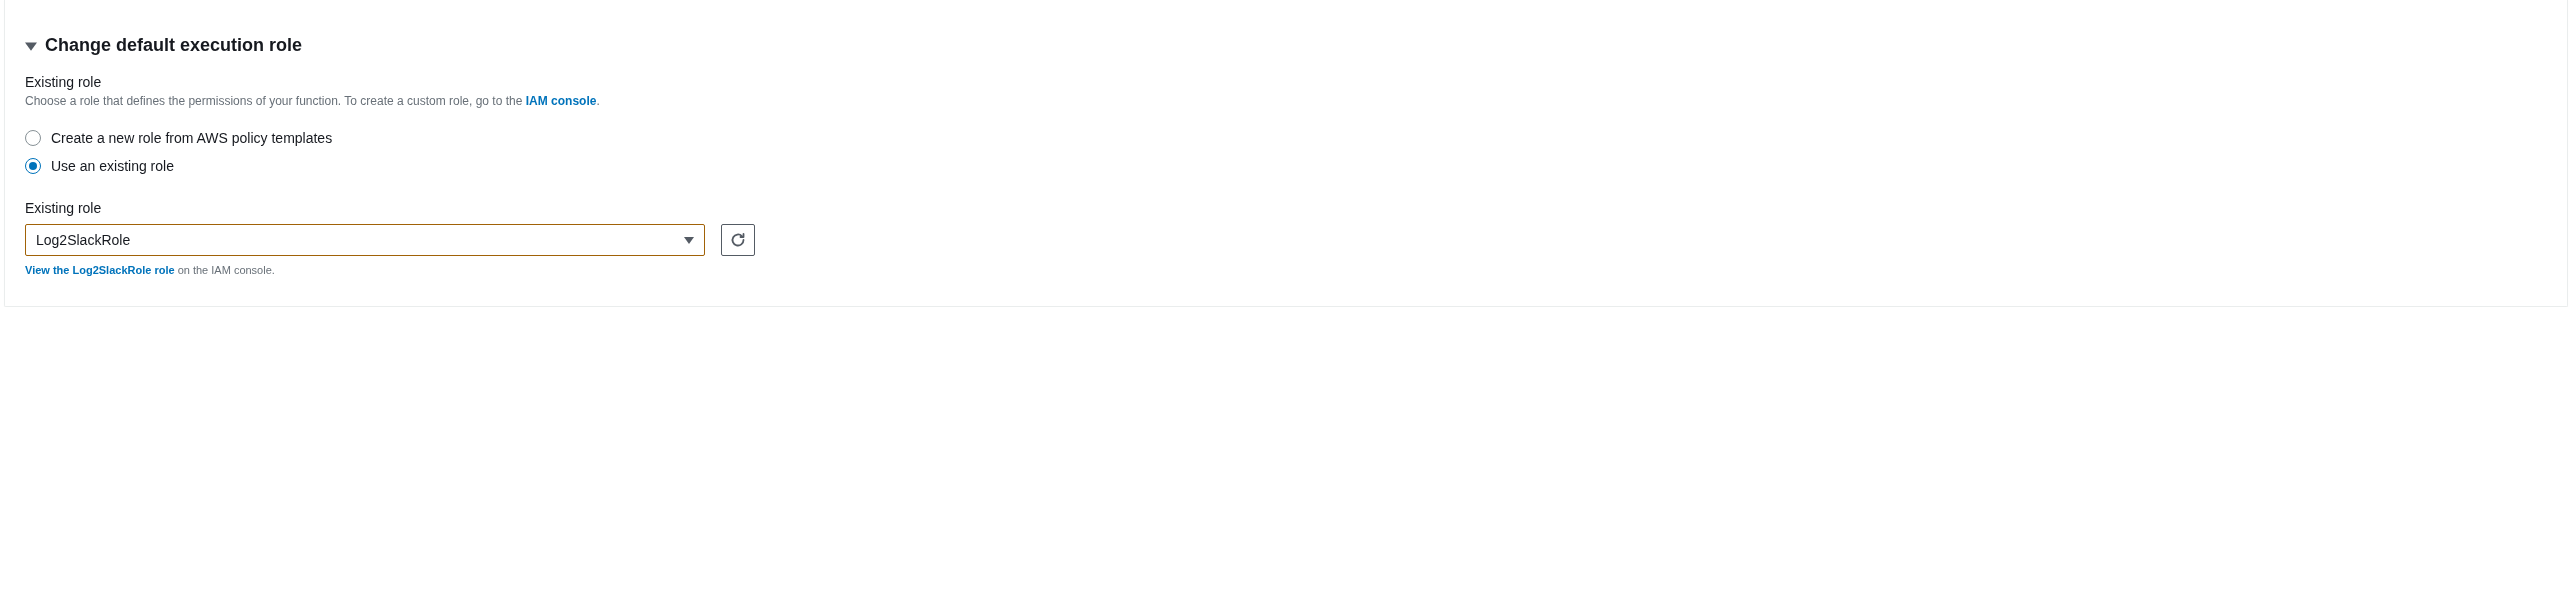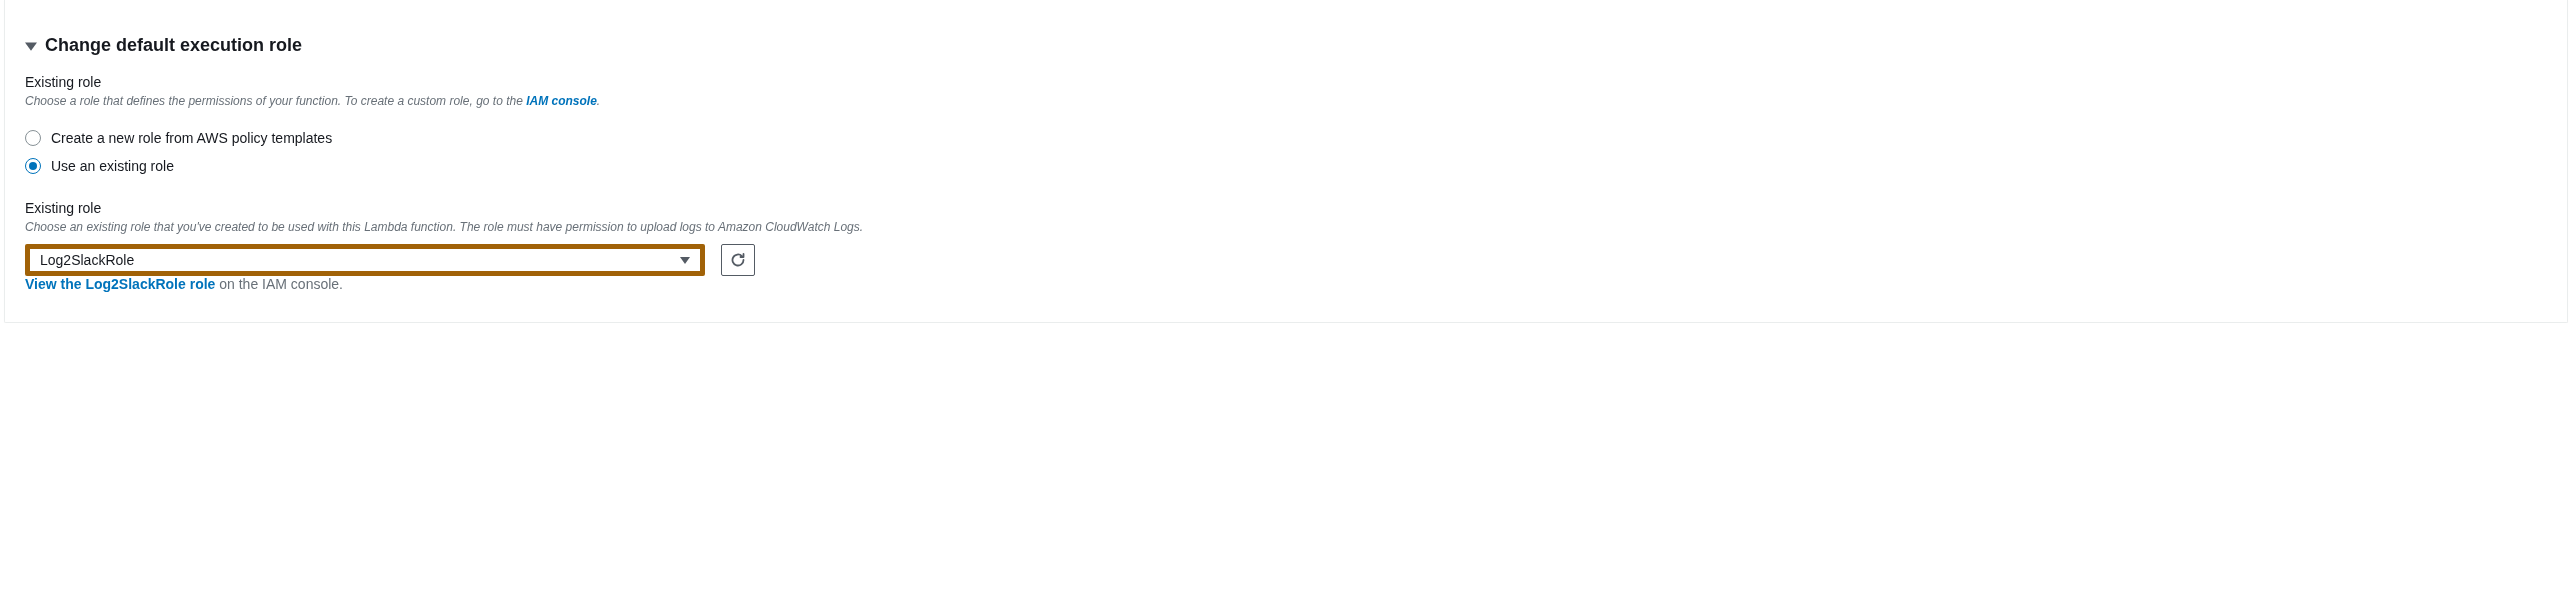--- a/index.html
+++ b/index.html
@@ -45,21 +45,20 @@
   .field-label {
     font-size: 14px;
     font-weight: 400;
     color: #16191f;
     margin-bottom: 2px;
   }
   .field-desc {
     font-size: 12px;
     color: #687078;
     line-height: 1.5;
-    font-style: italic;
   }
   .field-desc a, .link {
     color: #0073bb;
     text-decoration: none;
     font-weight: 700;
   }
   .radio-group {
     margin-top: 6px;
     margin-bottom: 20px;
   }
@@ -103,21 +102,21 @@
     display: flex;
     align-items: center;
     gap: 16px;
     margin-top: 8px;
   }
   .select-box {
     position: relative;
     width: 680px;
     max-width: 100%;
     height: 32px;
-    border: 5px solid #a16207;
+    border: 1px solid #a16207;
     border-radius: 2px;
     display: flex;
     align-items: center;
     padding: 0 32px 0 10px;
     background: #fff;
     cursor: pointer;
     font-size: 14px;
   }
   .select-caret {
     position: absolute;
@@ -141,21 +140,22 @@
     align-items: center;
     justify-content: center;
     cursor: pointer;
   }
   .refresh-btn svg {
     width: 16px;
     height: 16px;
     display: block;
   }
   .view-role-line {
-    font-size: 14px;
+    margin-top: 8px;
+    font-size: 11px;
     color: #687078;
   }
   .view-role-line .link {
     font-weight: 700;
   }
 </style>
 </head>
 <body>
 
 <div class="panel">
@@ -184,21 +184,20 @@
     <div class="radio-row">
       <span class="radio-outer checked">
           <span class="radio-inner"></span>
         </span>
       <span class="radio-label">Use an existing role</span>
     </div>
   </div>
 
   <div class="field-block">
     <div class="field-label">Existing role</div>
-    <div class="field-desc">Choose an existing role that you've created to be used with this Lambda function. The role must have permission to upload logs to Amazon CloudWatch Logs.</div>
 
     <div class="select-row">
       <div class="select-box">
         <span>Log2SlackRole</span>
         <span class="select-caret">
           <svg viewBox="0 0 10 10">
               <polygon points="0,2 10,2 5,9" fill="#545b64"></polygon>
             </svg>
         </span>
       </div>

